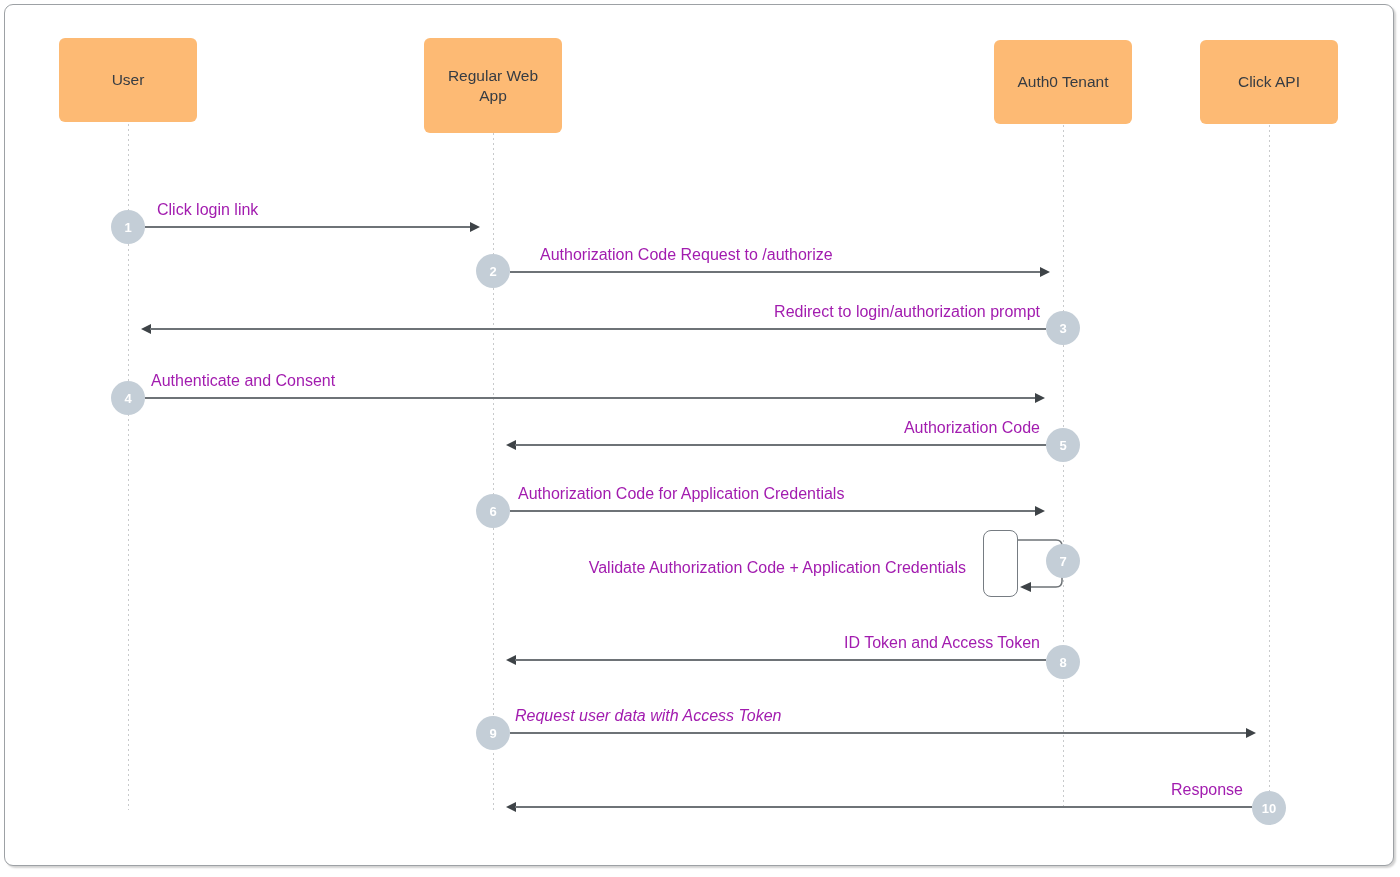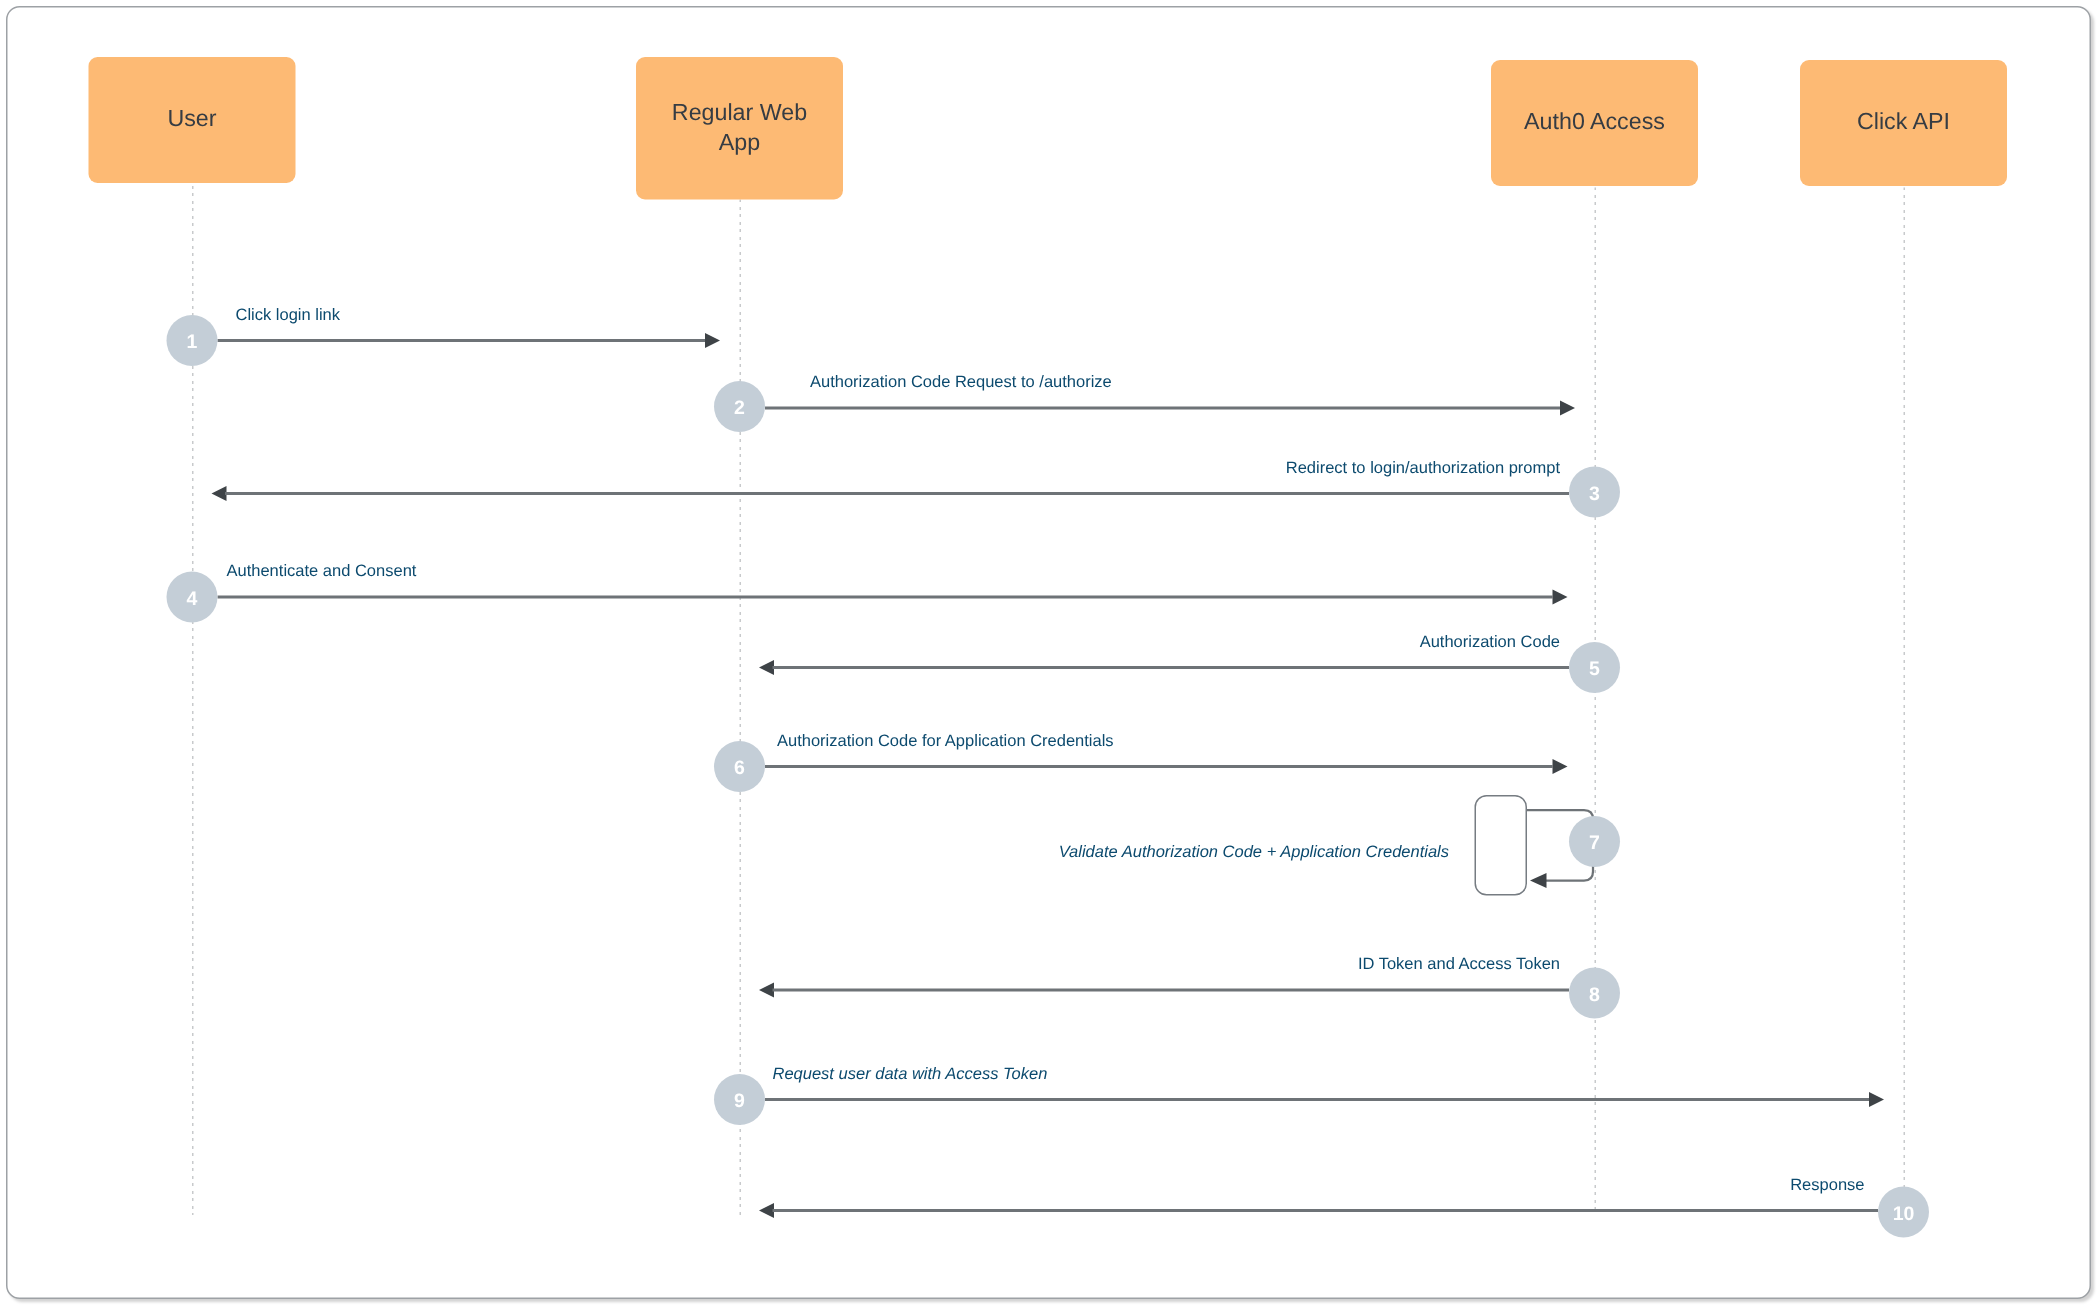--- a/index.html
+++ b/index.html
@@ -4,21 +4,21 @@
 <style>
   html,body{margin:0;padding:0;background:#fff;}
   body{width:1400px;height:877px;position:relative;font-family:"Liberation Sans",sans-serif;}
   .frame{position:absolute;left:4px;top:4px;width:1388px;height:860px;border:1px solid #9da1a5;
          border-radius:9px;box-shadow:2px 2px 2px rgba(0,0,0,0.18);background:#fff;}
   .actor{position:absolute;width:138px;background:#fdba74;border-radius:6px;
          display:flex;align-items:center;justify-content:center;text-align:center;
          color:#363c43;font-size:15.5px;line-height:20px;padding:0 14px;box-sizing:border-box;}
   .lifeline{position:absolute;width:1px;
             background:repeating-linear-gradient(to bottom,#c8cacc 0 2px,transparent 2px 5px);}
-  .mlabel{position:absolute;white-space:nowrap;font-size:11px;color:#0c4a6e;line-height:20px;}
+  .mlabel{position:absolute;white-space:nowrap;font-size:16px;color:#a21caf;line-height:20px;}
   .mline{position:absolute;height:2px;background:#6e7377;}
   .head-r{position:absolute;width:0;height:0;border-top:5px solid transparent;
           border-bottom:5px solid transparent;border-left:10px solid #3e4347;}
   .head-l{position:absolute;width:0;height:0;border-top:5px solid transparent;
           border-bottom:5px solid transparent;border-right:10px solid #3e4347;}
   .stepcircle{position:absolute;width:34px;height:34px;border-radius:50%;background:#c4ced7;
           color:#fff;font-size:13px;font-weight:bold;display:flex;align-items:center;
           justify-content:center;z-index:5;}
   .activation{position:absolute;left:983px;top:530px;width:35px;height:67px;background:#fff;
           border:1px solid #767c82;border-radius:8px;box-sizing:border-box;z-index:2;}
@@ -34,21 +34,21 @@
 <div class="lifeline" style="left:1063px;top:125px;height:685px;"></div>
 <div class="lifeline" style="left:1269px;top:125px;height:685px;"></div>
 
 <div class="actor" style="left:59px;top:38px;height:84px;">
     <span>User</span>
   </div>
 <div class="actor" style="left:424px;top:38px;height:95px;">
     <span>Regular Web App</span>
   </div>
 <div class="actor" style="left:994px;top:40px;height:84px;">
-    <span>Auth0 Access</span>
+    <span>Auth0 Tenant</span>
   </div>
 <div class="actor" style="left:1200px;top:40px;height:84px;">
     <span>Click API</span>
   </div>
 
 <div class="mlabel" style="left:157px;top:200px;">Click login link</div>
 <div class="mline" style="left:145px;top:226px;width:325px;"></div>
 <div class="head-r" style="left:470px;top:222px;"></div>
 <div class="stepcircle" style="left:111px;top:210px;">
     <span>1</span>
@@ -82,21 +82,21 @@
     <span>5</span>
   </div>
 
 <div class="mlabel" style="left:518px;top:484px;">Authorization Code for Application Credentials</div>
 <div class="mline" style="left:510px;top:510px;width:525px;"></div>
 <div class="head-r" style="left:1035px;top:506px;"></div>
 <div class="stepcircle" style="left:476px;top:494px;">
     <span>6</span>
   </div>
 
-<div class="mlabel" style="right:434px;top:558px;font-style:italic;">Validate Authorization Code + Application Credentials</div>
+<div class="mlabel" style="right:434px;top:558px;">Validate Authorization Code + Application Credentials</div>
 <div class="activation"></div>
 <svg class="looplayer" width="52" height="60">
   <path d="M0 5 H38 Q44 5 44 11 V46 Q44 52 38 52 H12" fill="none" stroke="#6e7377" stroke-width="1.5"></path>
   <polygon points="2,52 13,47 13,57" fill="#3e4347"></polygon>
 </svg>
 <div class="stepcircle" style="left:1046px;top:544px;">
     <span>7</span>
   </div>
 
 <div class="mlabel" style="right:360px;top:633px;margin-left:12px;">ID Token and Access Token</div>

